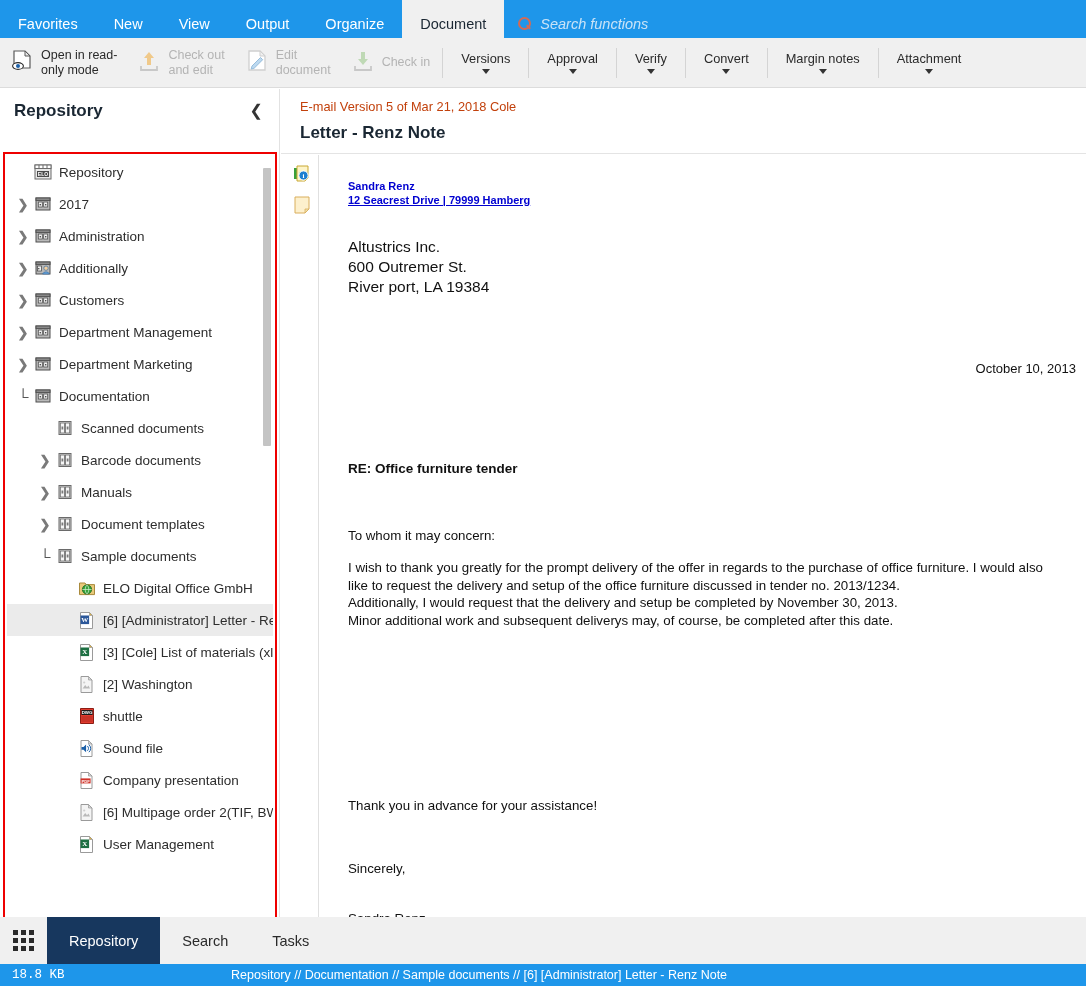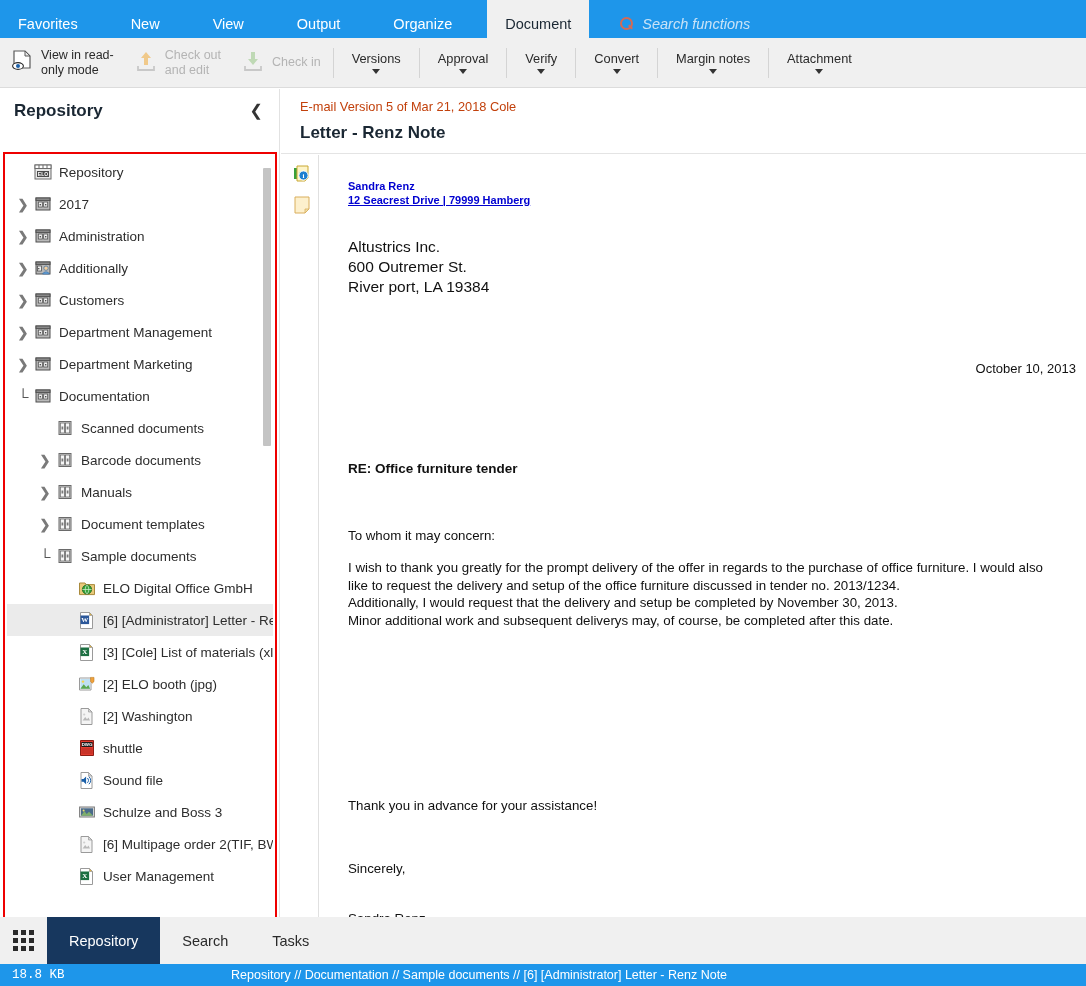--- a/index.html
+++ b/index.html
@@ -9,21 +9,21 @@
     background: #ffffff;
     overflow: hidden;
   }
   #app { position: relative; width: 1086px; height: 986px; }
 
   
   .ribbon-tabs {
     position: absolute; top: 0; left: 0;
     width: 1086px; height: 47px;
     background: #1e96ea;
-    display: flex; align-items: stretch; gap: 17px;
+    display: flex; align-items: stretch;
   }
   .rtab {
     display: flex; align-items: center; justify-content: center;
     padding: 0 18px;
     color: #ffffff;
     font-size: 14.5px;
     cursor: default;
     white-space: nowrap;
   }
   .rtab.active {
@@ -258,27 +258,33 @@
         <span class="search-ph">Search functions</span>
       </div>
     </div>
 
   <div class="ribbon-bar" id="ribbon-bar">
       <div class="rb-item"><span><svg class="rb-icon" viewBox="0 0 24 24">
             <path d="M4 2 h11 l5 5 v12 h-16 z" fill="#ffffff" stroke="#5a5a5a" stroke-width="1.2"></path>
             <path d="M15 2 l5 5 h-5 z" fill="#e8e8e8" stroke="#5a5a5a" stroke-width="1"></path>
             <ellipse cx="8" cy="17" rx="5.4" ry="3.4" fill="#ffffff" stroke="#2a2a2a" stroke-width="1.1"></ellipse>
             <circle cx="8" cy="17" r="2" fill="#1a5fa8"></circle>
-          </svg></span><span>View in read-
+          </svg></span><span>Open in read-
 only mode</span></div>
       <div class="rb-item disabled"><span><svg class="rb-icon" viewBox="0 0 24 24">
             <path d="M12 3 l5 6 h-3 v7 h-4 v-7 h-3 z" fill="#f0c98a"></path>
             <path d="M4 17 v4 h16 v-4" stroke="#c8c8c8" stroke-width="1.8" fill="none"></path>
           </svg></span><span>Check out
 and edit</span></div>
+      <div class="rb-item disabled"><span><svg class="rb-icon" viewBox="0 0 24 24">
+            <path d="M4 2 h11 l5 5 v14 h-16 z" fill="#ffffff" stroke="#cfcfcf" stroke-width="1.3"></path>
+            <path d="M15 2 l5 5 h-5 z" fill="#f0f0f0" stroke="#cfcfcf" stroke-width="1"></path>
+            <path d="M7 17 l8.5 -8.5 l2.2 2.2 l-8.5 8.5 l-3 0.8 z" fill="#bcd9f0" stroke="#8fb8d8" stroke-width="0.9"></path>
+          </svg></span><span>Edit
+document</span></div>
       <div class="rb-item disabled"><span><svg class="rb-icon" viewBox="0 0 24 24">
             <path d="M10 3 h4 v7 h3 l-5 6 l-5 -6 h3 z" fill="#bfd9b5"></path>
             <path d="M4 17 v4 h16 v-4" stroke="#c8c8c8" stroke-width="1.8" fill="none"></path>
           </svg></span><span>Check in</span></div>
       <div class="rb-sep"></div>
       <div class="rb-drop">
         <div>Versions</div>
         <div class="caret-d"></div>
       </div>
       <div class="rb-sep"></div>
@@ -492,31 +498,20 @@
                 <path d="M2.5 1.5 h9 l3 3 v13 h-12 z" fill="#ffffff" stroke="#9a9a9a"></path>
                 <path d="M11.5 1.5 l3 3 h-3 z" fill="#e2b23c" stroke="#9a9a9a" stroke-width="0.7"></path>
                 <rect x="2.5" y="4.5" width="8.6" height="8.6" fill="#1d6f42"></rect>
                 <text x="6.8" y="11.4" font-size="7" fill="#ffffff" text-anchor="middle" font-family="Liberation Serif, serif" font-weight="bold">X</text>
               </svg></span>
             <span class="tlabel">[3] [Cole] List of materials (xls</span>
           </div>
           <div class="trow" style="padding-left: 49px;">
             <span class="twist"></span>
             <span class="ticon"><svg width="18" height="18" viewBox="0 0 18 18">
-                <path d="M1.5 3 h11.5 v12 h-11.5 z" fill="#ffffff" stroke="#9a9a9a"></path>
-                <rect x="2.4" y="4" width="9.7" height="9.8" fill="#bfe0f2"></rect>
-                <path d="M2.4 13.8 l3.3 -4.6 l2.6 3 l2 -2.3 l1.8 3.9 z" fill="#5aa84f"></path>
-                <circle cx="5" cy="6.6" r="1.2" fill="#f5d44a"></circle>
-                <path d="M12.6 2.4 h3.4 v4.2 l-1.7 1.6 l-1.7 -1.6 z" fill="#f0a13c" stroke="#c07c22" stroke-width="0.6"></path>
-              </svg></span>
-            <span class="tlabel">[2] ELO booth (jpg)</span>
-          </div>
-          <div class="trow" style="padding-left: 49px;">
-            <span class="twist"></span>
-            <span class="ticon"><svg width="18" height="18" viewBox="0 0 18 18">
                 <path d="M3 1.5 h7.5 l3.5 3.5 v12.5 h-11 z" fill="#f4f4f4" stroke="#9a9a9a"></path>
                 <path d="M10.5 1.5 l3.5 3.5 h-3.5 z" fill="#d6d6d6" stroke="#9a9a9a" stroke-width="0.7"></path>
                 <path d="M4.6 13.6 l2.6 -3.6 l1.8 2.2 l1.5 -1.8 l1.5 3.2 z" fill="#b9b9b9"></path>
                 <circle cx="6.2" cy="7.5" r="1.1" fill="#cfcfcf"></circle>
               </svg></span>
             <span class="tlabel">[2] Washington</span>
           </div>
           <div class="trow" style="padding-left: 49px;">
             <span class="twist"></span>
             <span class="ticon"><svg width="18" height="18" viewBox="0 0 18 18">
@@ -534,26 +529,26 @@
                 <path d="M10.5 1.5 l3.5 3.5 h-3.5 z" fill="#d6d6d6" stroke="#9a9a9a" stroke-width="0.7"></path>
                 <path d="M3.5 8 h2 l2.6 -2.4 v7.6 l-2.6 -2.4 h-2 z" fill="#1a5fa8"></path>
                 <path d="M9.4 7 a3.2 3.2 0 0 1 0 4.8" stroke="#1a5fa8" stroke-width="1" fill="none"></path>
                 <path d="M10.9 5.6 a5 5 0 0 1 0 7.6" stroke="#1a5fa8" stroke-width="1" fill="none"></path>
               </svg></span>
             <span class="tlabel">Sound file</span>
           </div>
           <div class="trow" style="padding-left: 49px;">
             <span class="twist"></span>
             <span class="ticon"><svg width="18" height="18" viewBox="0 0 18 18">
-                <rect x="1.6" y="4" width="14.8" height="10" fill="#dcdcdc" stroke="#7a7a7a"></rect>
-                <rect x="3" y="5.3" width="12" height="7.4" fill="#4a6b8a"></rect>
-                <path d="M3 12.7 l3.4 -4.4 l2.4 2.8 l2.2 -2.4 l4 4 z" fill="#7fae6a"></path>
-                <circle cx="5.6" cy="7.4" r="1" fill="#f2de6e"></circle>
-              </svg></span>
-            <span class="tlabel">Schulze and Boss 3</span>
+                <path d="M3 1.5 h7.5 l3.5 3.5 v12.5 h-11 z" fill="#ffffff" stroke="#9a9a9a"></path>
+                <path d="M10.5 1.5 l3.5 3.5 h-3.5 z" fill="#d6d6d6" stroke="#9a9a9a" stroke-width="0.7"></path>
+                <rect x="2.6" y="7.4" width="10" height="5" fill="#d0332a"></rect>
+                <text x="7.6" y="11.5" font-size="4.2" fill="#ffffff" text-anchor="middle" font-family="Liberation Sans, sans-serif" font-weight="bold">PDF</text>
+              </svg></span>
+            <span class="tlabel">Company presentation</span>
           </div>
           <div class="trow" style="padding-left: 49px;">
             <span class="twist"></span>
             <span class="ticon"><svg width="18" height="18" viewBox="0 0 18 18">
                 <path d="M3 1.5 h7.5 l3.5 3.5 v12.5 h-11 z" fill="#f4f4f4" stroke="#9a9a9a"></path>
                 <path d="M10.5 1.5 l3.5 3.5 h-3.5 z" fill="#d6d6d6" stroke="#9a9a9a" stroke-width="0.7"></path>
                 <path d="M4.6 13.6 l2.6 -3.6 l1.8 2.2 l1.5 -1.8 l1.5 3.2 z" fill="#b9b9b9"></path>
                 <circle cx="6.2" cy="7.5" r="1.1" fill="#cfcfcf"></circle>
               </svg></span>
             <span class="tlabel">[6] Multipage order 2(TIF, BW</span>

